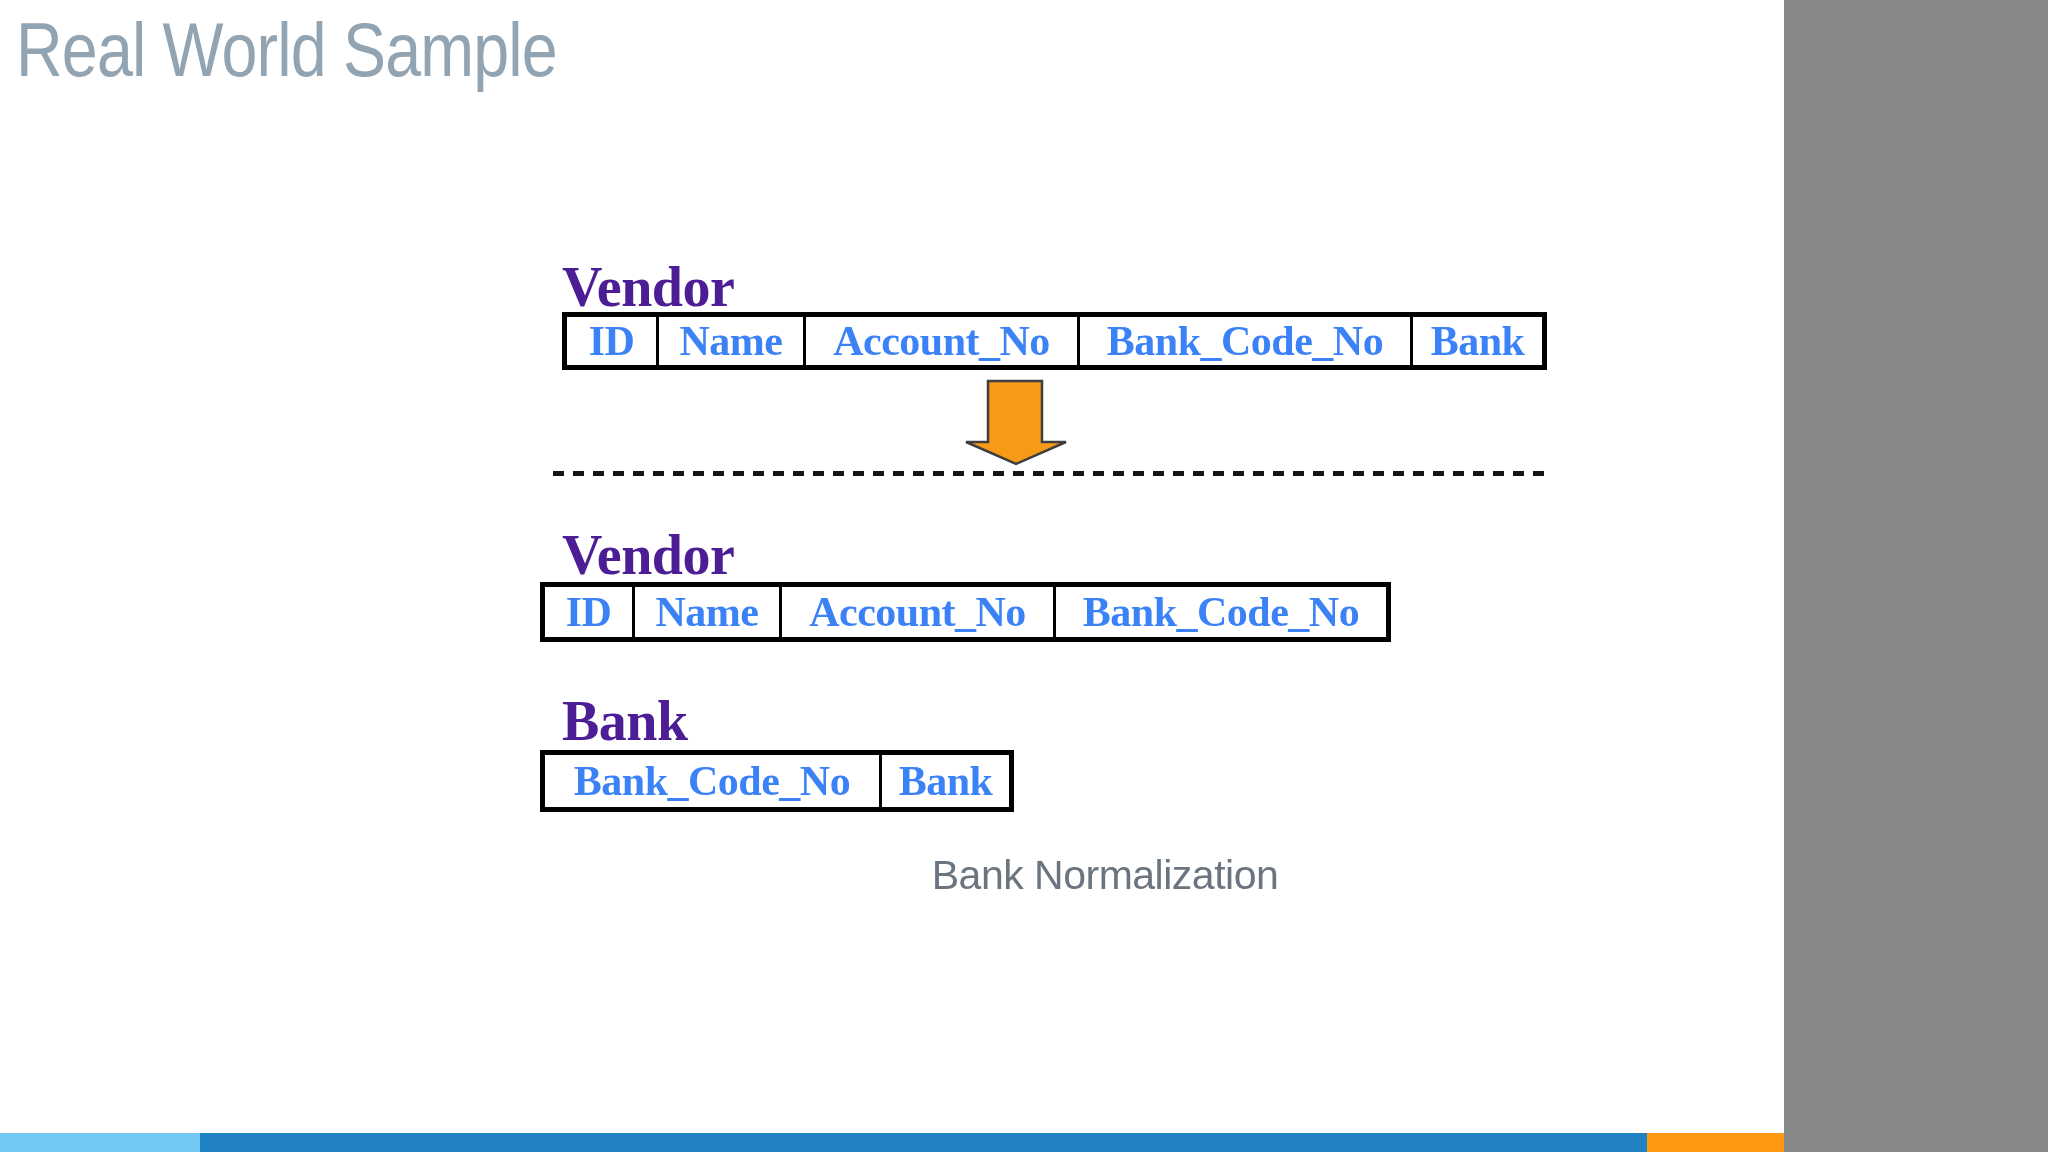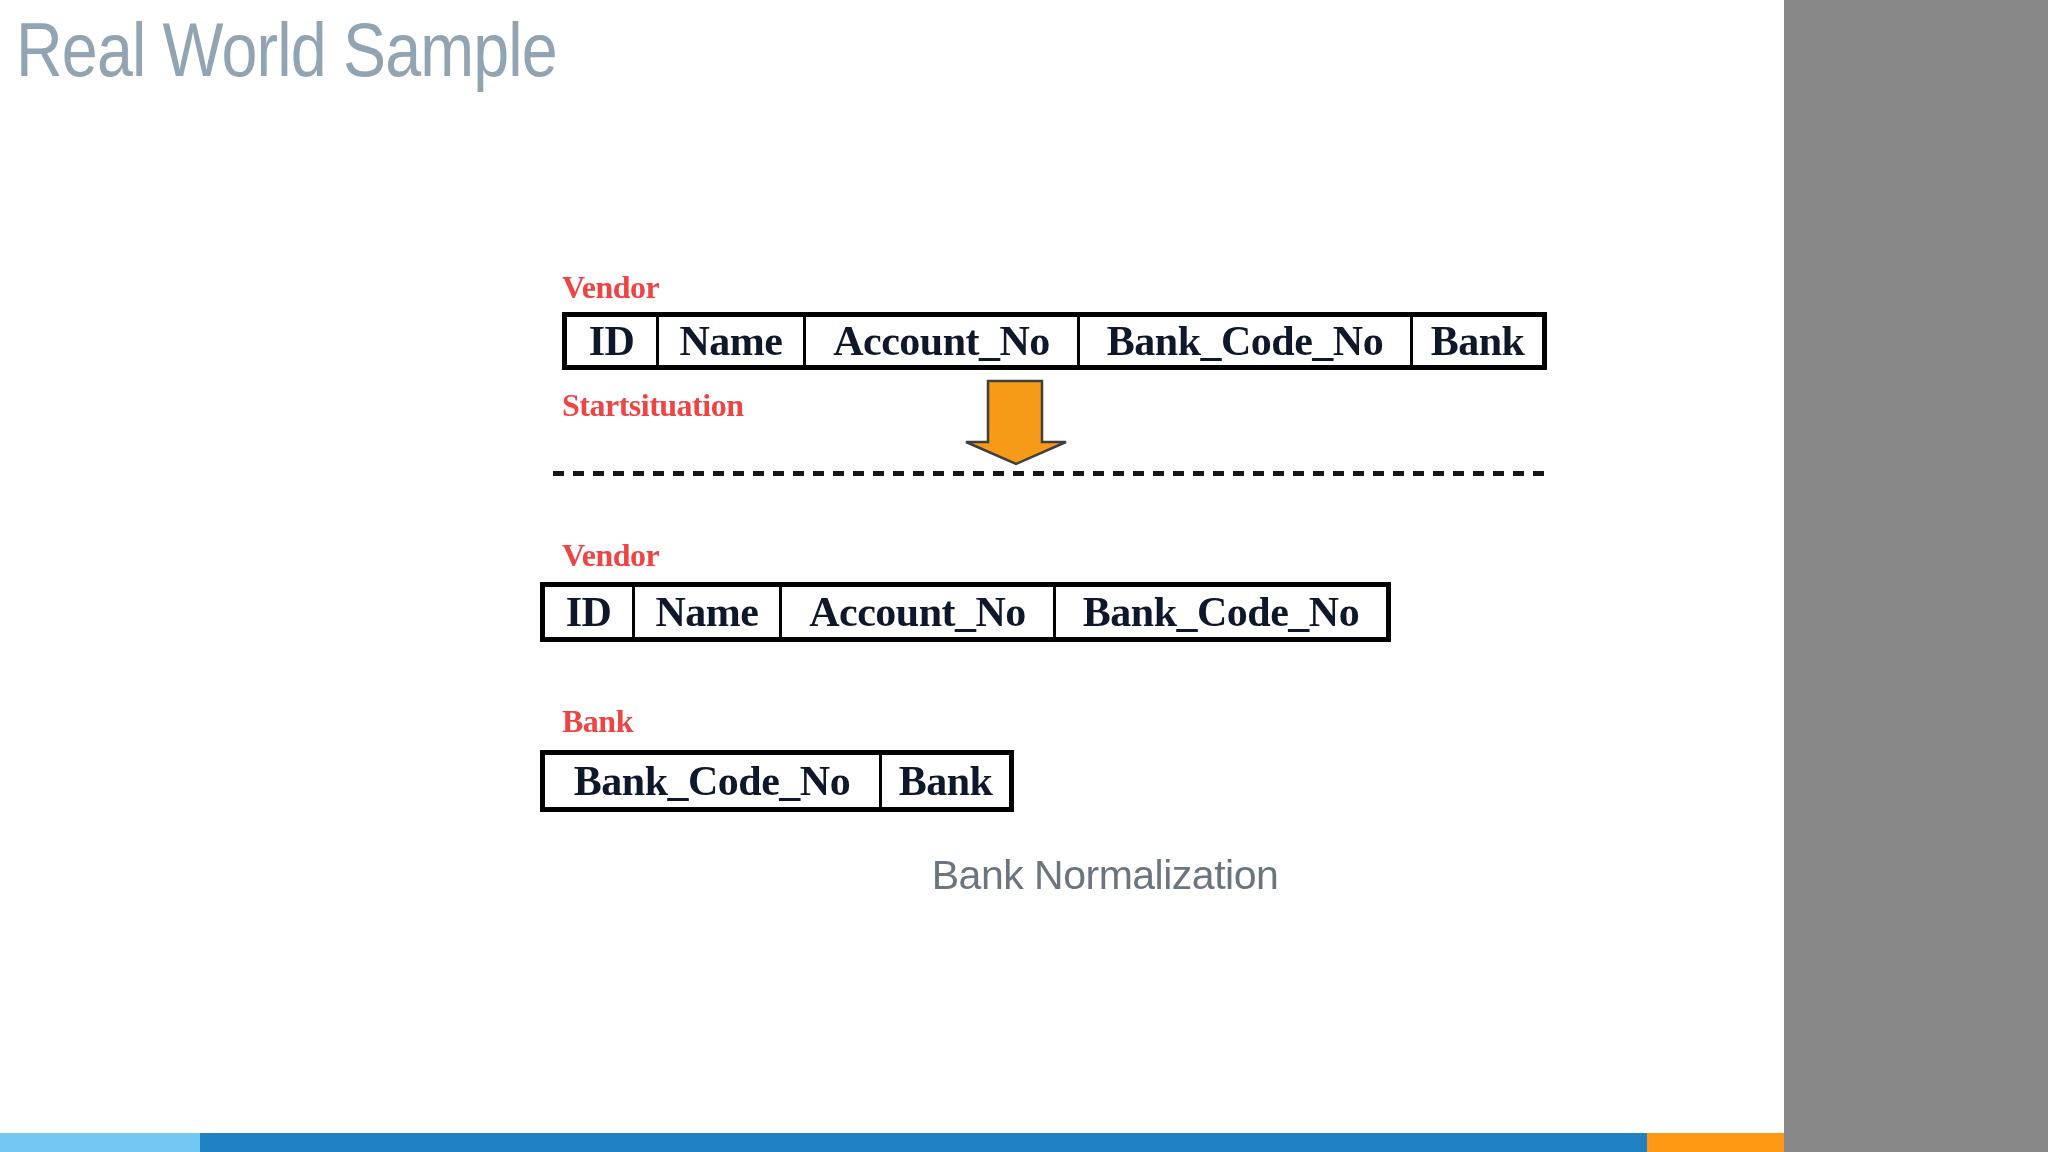--- a/index.html
+++ b/index.html
@@ -23,33 +23,33 @@
   .dot-grid .hline{position:absolute;left:-4px;right:-4px;height:0;border-top:4px dashed #1c1c1c;}
   .dot-grid .dot{
     position:absolute;width:27px;height:27px;border-radius:50%;
     background:radial-gradient(circle at 35% 30%, #f4f4f4, #dcdcdc);
     border:3px solid #262626;box-sizing:border-box;
   }
   
   .diag-label{
     position:absolute;
     font-family:"Liberation Serif", serif;
-    font-weight:bold;font-size:32px;line-height:46px;color:#ef4444;
+    font-weight:bold;font-size:56px;line-height:46px;color:#4c1d95;
     letter-spacing:-0.5px;white-space:nowrap;
   }
   .tbl{
     position:absolute;display:flex;box-sizing:border-box;
     border:5px solid #000;background:#fff;
   }
   .tbl .cell{
     box-sizing:border-box;
     display:flex;align-items:center;justify-content:center;
     border-right:3px solid #000;
     font-family:"Liberation Serif", serif;
-    font-weight:bold;font-size:42px;color:#0f172a;
+    font-weight:bold;font-size:42px;color:#3b82f6;
     letter-spacing:-0.5px;white-space:nowrap;
     flex:0 0 auto;
   }
   .tbl .cell:last-child{border-right:none;flex:1 1 auto;}
   .arrow-svg{position:absolute;left:958px;top:378px;}
   .dashed-divider{
     position:absolute;left:553px;top:471px;width:992px;height:5px;
     background:repeating-linear-gradient(90deg,#141414 0 11px,transparent 11px 20px);
   }
   
@@ -91,21 +91,20 @@
   <div class="diag-label" style="left:562px;top:264px;">Vendor</div>
 
   <div class="tbl" style="left:562px;top:312px;width:985px;height:58px;">
     <div class="cell" style="width:92px;">ID</div>
     <div class="cell" style="width:147px;">Name</div>
     <div class="cell" style="width:274px;">Account_No</div>
     <div class="cell" style="width:333px;">Bank_Code_No</div>
     <div class="cell">Bank</div>
   </div>
 
-  <div class="diag-label" style="left:562px;top:382px;">Startsituation</div>
 
   <svg class="arrow-svg" width="116" height="90" viewBox="0 0 116 90">
     <polygon points="30,3 84,3 84,64 108,64 58,86 8,64 30,64" stroke="#3f3f3f" stroke-width="2.5" stroke-linejoin="miter" fill="#f79a18"></polygon>
   </svg>
 
   <div class="dashed-divider"></div>
 
 
   <div class="diag-label" style="left:562px;top:532px;">Vendor</div>
 

